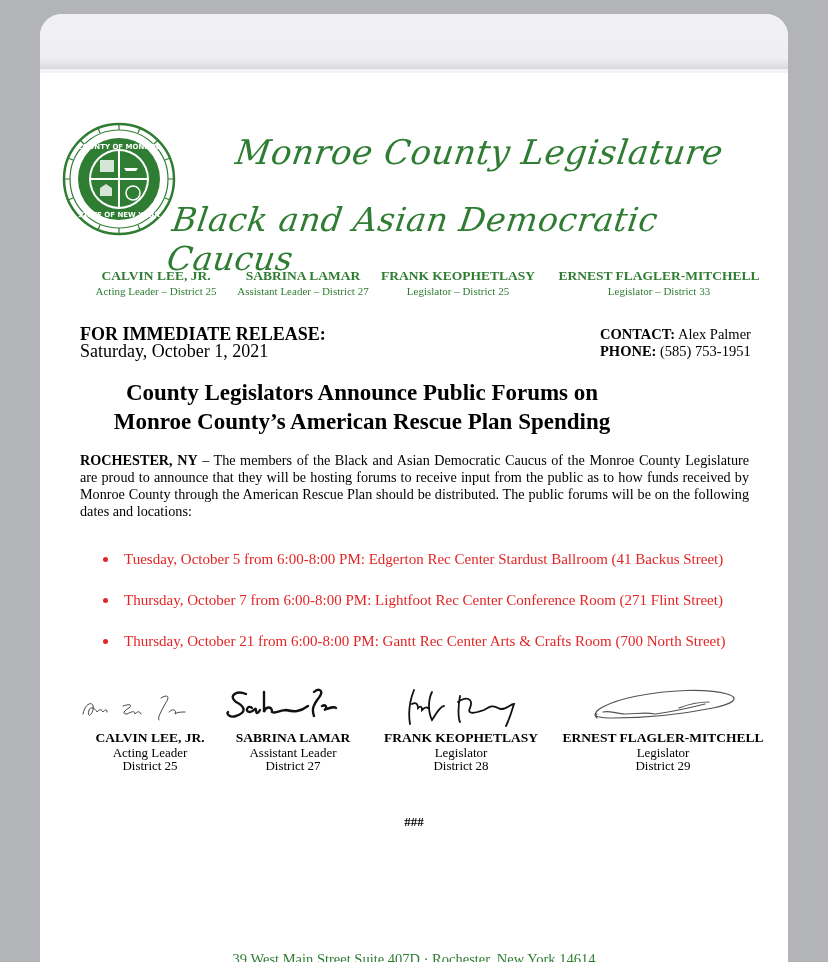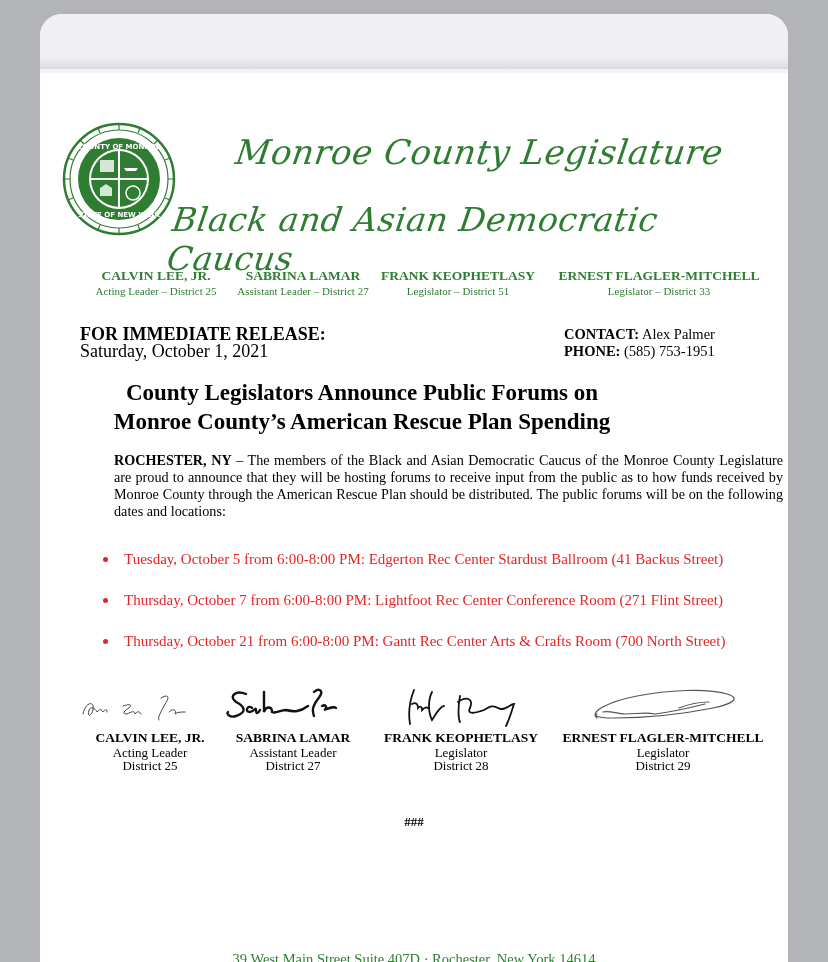--- a/index.html
+++ b/index.html
@@ -46,30 +46,30 @@
     .members { position: absolute; left: 20px; top: 254px; width: 720px; }
     .member {
       position: absolute; text-align: center; top: 0;
     }
     .member .name { font-weight: bold; font-size: 13.5px; color: #2f7d32; white-space: nowrap; }
     .member .role { font-size: 11px; color: #2f7d32; white-space: nowrap; margin-top: 1px; }
 
     
     .release { position: absolute; left: 40px; top: 312px; font-size: 18px; line-height: 17px; }
     .release .lbl { font-weight: bold; }
-    .contact { position: absolute; left: 524px; top: 312px; font-size: 14.5px; line-height: 17px; }
+    .contact { position: absolute; left: 560px; top: 312px; font-size: 14.5px; line-height: 17px; }
     .contact b { font-weight: bold; }
 
     .headline {
       position: absolute; left: 0; top: 364px; width: 644px;
       text-align: center; font-weight: bold; font-size: 23px; line-height: 29px;
     }
     .body-para {
       position: absolute; left: 40px; top: 438px; width: 669px;
-      font-size: 14.2px; line-height: 17px; text-align: justify; margin-left: 34px;
+      font-size: 14.2px; line-height: 17px; text-align: justify;
     }
     .body-para b { font-weight: bold; }
 
     .events { position: absolute; left: 62px; top: 523px; list-style: none; }
     .events li {
       position: relative; font-size: 15px; color: #e32526;
       padding-left: 22px; height: 29px; line-height: 20px; white-space: nowrap; margin-top: 12px;
     }
     .events li::before {
       content: ""; position: absolute; left: 1px; top: 8px;
@@ -137,21 +137,21 @@
       <div class="member" style="left:20px;width:152px;">
         <div class="name">CALVIN LEE, JR.</div>
         <div class="role">Acting Leader – District 25</div>
       </div>
       <div class="member" style="left:158px;width:170px;">
         <div class="name">SABRINA LAMAR</div>
         <div class="role">Assistant Leader – District 27</div>
       </div>
       <div class="member" style="left:318px;width:160px;">
         <div class="name">FRANK KEOPHETLASY</div>
-        <div class="role">Legislator – District 51</div>
+        <div class="role">Legislator – District 25</div>
       </div>
       <div class="member" style="left:494px;width:210px;">
         <div class="name">ERNEST FLAGLER-MITCHELL</div>
         <div class="role">Legislator – District 33</div>
       </div>
     </div>
 
     <div class="release">
       <div class="lbl">FOR IMMEDIATE RELEASE:</div>
       <div>Saturday, October 1, 2021</div>

